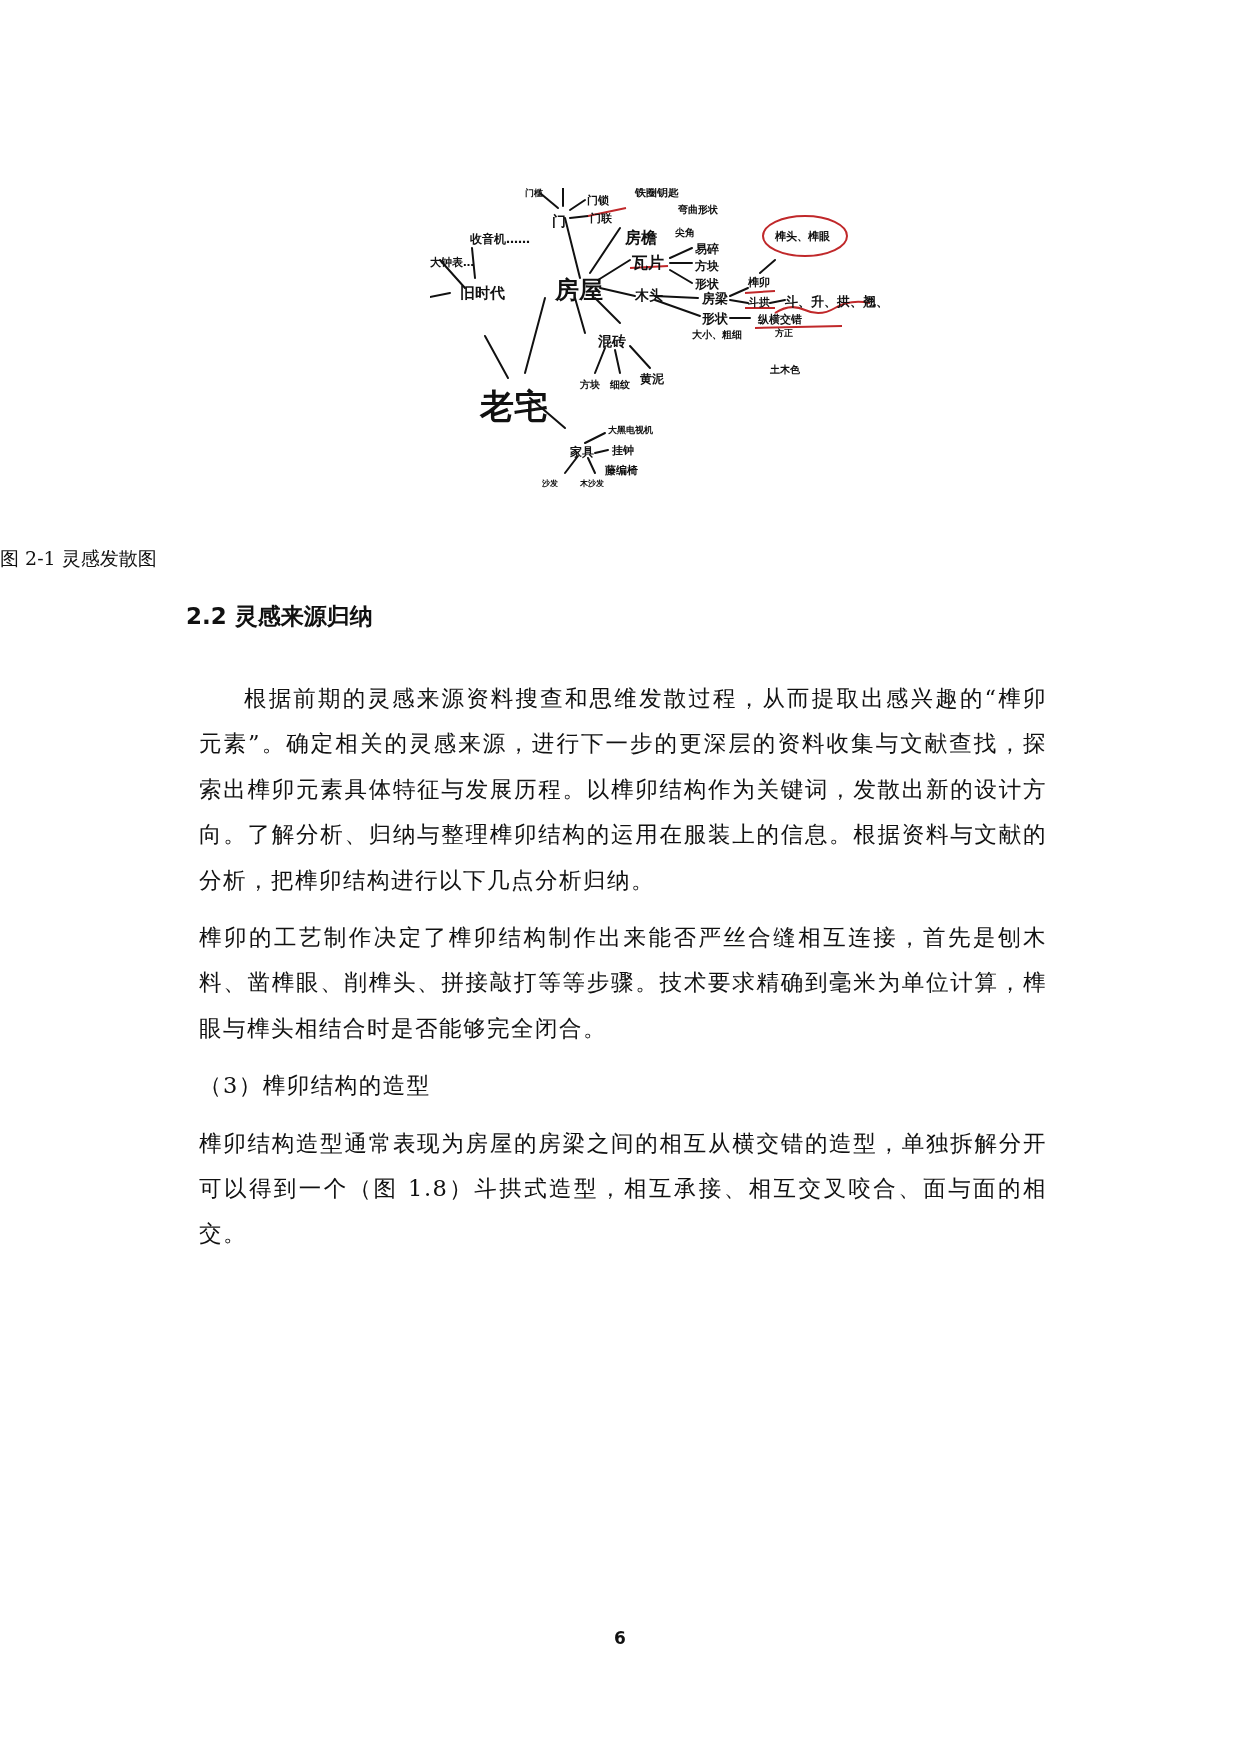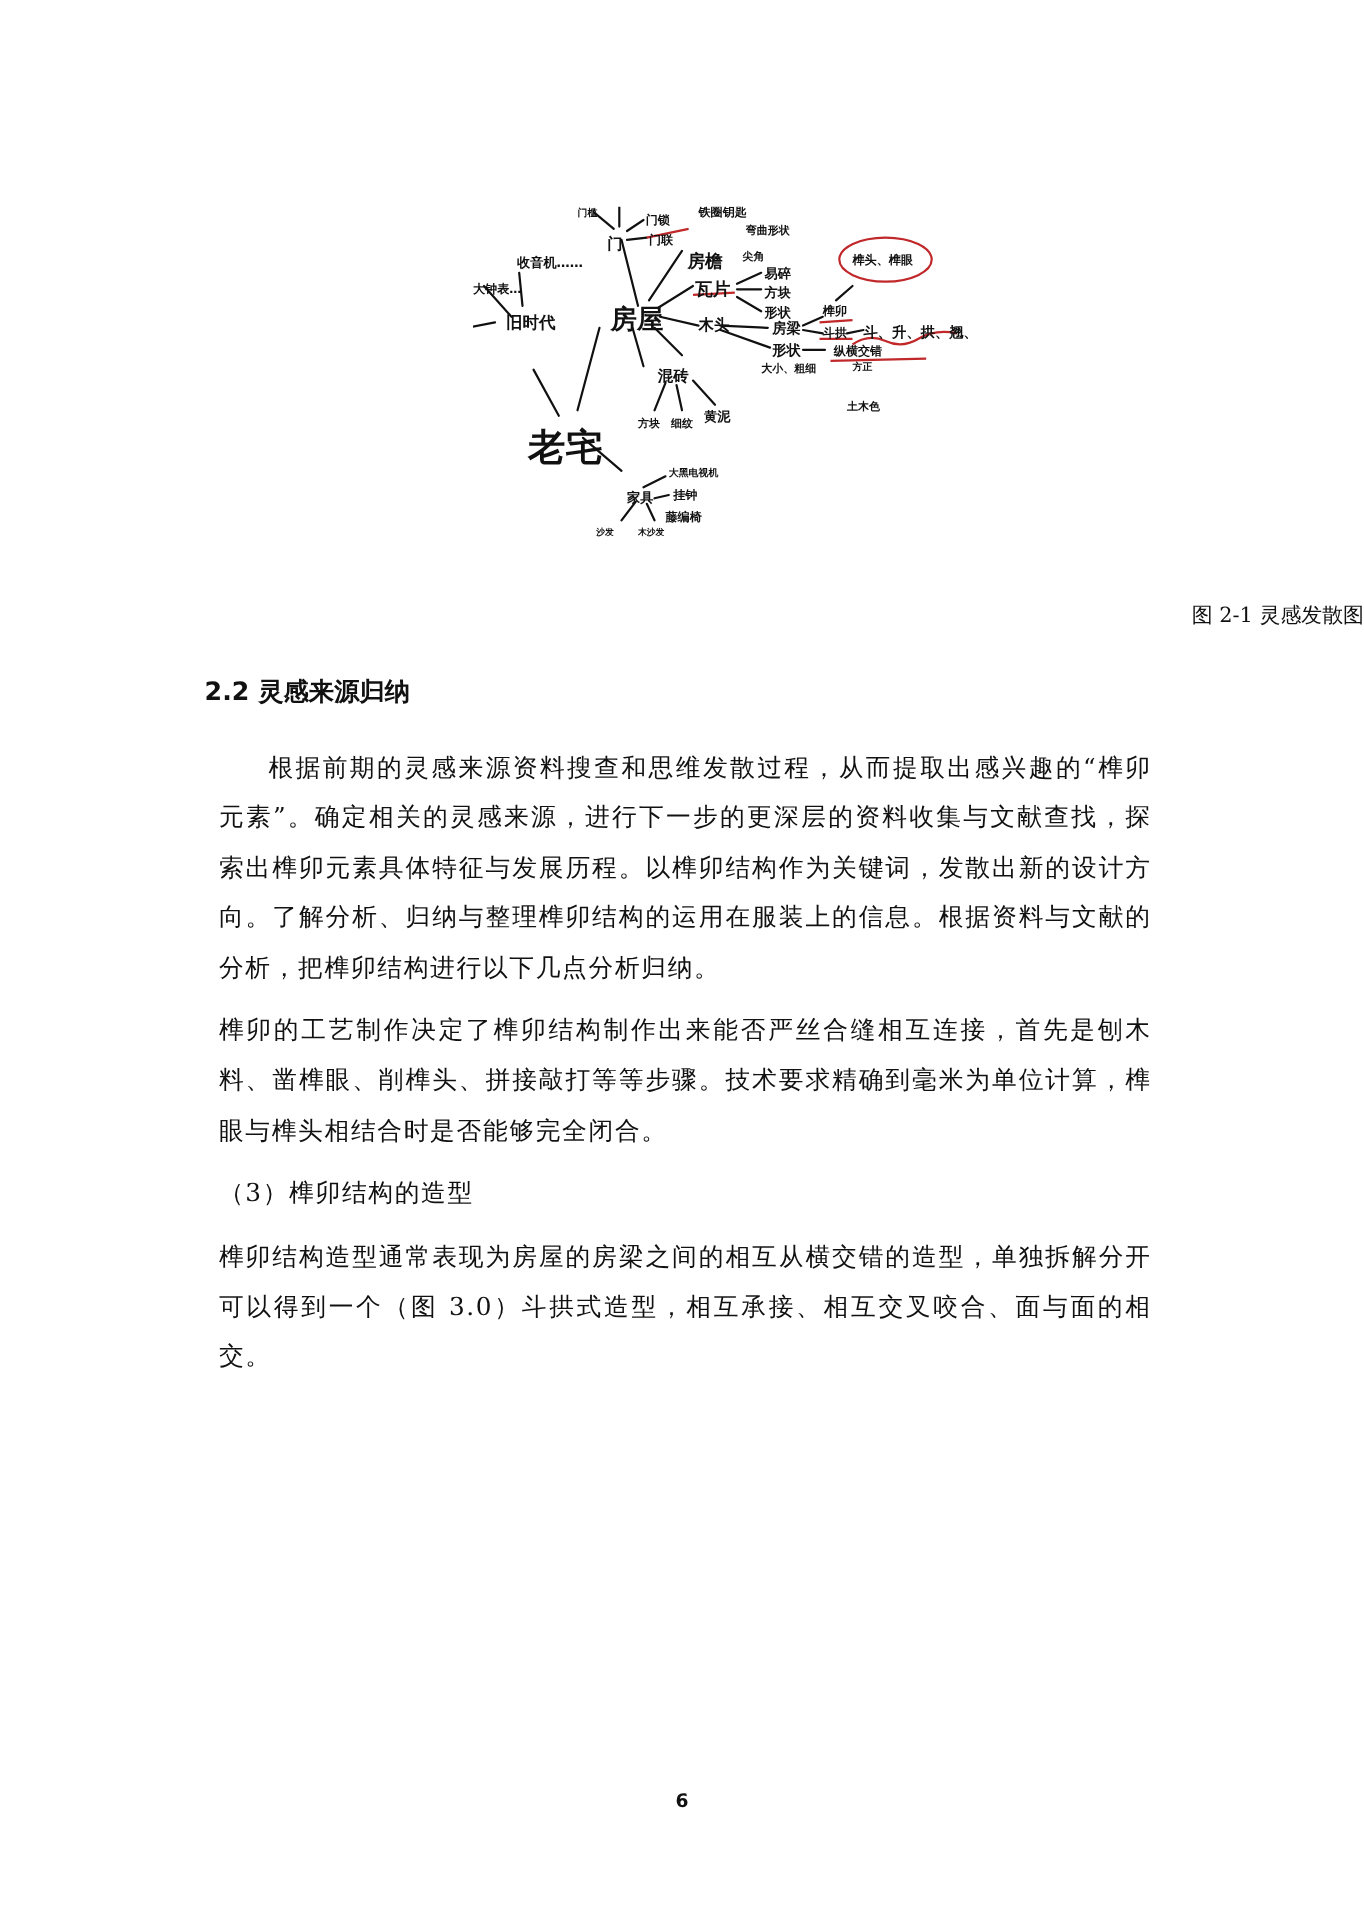--- a/index.html
+++ b/index.html
@@ -1,24 +1,24 @@
 <!DOCTYPE html>
 <html><head>
 <meta charset="utf-8">
 <style>
   html, body { margin: 0; padding: 0; background: #ffffff; }
   body { width: 1240px; height: 1754px; position: relative; overflow: hidden;
          font-family: "DejaVu Serif", "Liberation Serif", serif; color: #111; }
   .figure { position: absolute; left: 430px; top: 188px; width: 450px; height: 300px; }
   .figure svg { width: 100%; height: 100%; }
   .hw { font-family: "DejaVu Sans", sans-serif; fill: #111; font-weight: bold; }
-  .caption { position: absolute; top: 546px; left: 0; width: 1240px; text-align: right;
+  .caption { position: absolute; top: 546px; left: 0; width: 1240px; text-align: left;
              font-size: 19px; }
   .heading { position: absolute; left: 186px; top: 601px; font-size: 23px; font-weight: bold;
-             font-family: "DejaVu Sans", sans-serif; margin-top: 12px; }
+             font-family: "DejaVu Sans", sans-serif; }
   .body-text { position: absolute; left: 187px; top: 664px; width: 872px;
                font-size: 22.5px; line-height: 45.4px; letter-spacing: 1.5px; }
   .body-text p { margin: 12px; text-align: justify; }
   .indent { text-indent: 2em; }
   .page-num { position: absolute; top: 1628px; left: 0; width: 1240px; text-align: center;
               font-family: "DejaVu Sans", sans-serif; font-weight: bold; font-size: 17px; }
 </style>
 </head>
 <body>
 
@@ -119,16 +119,16 @@
 </div>
 
 <div class="caption">图 2-1 灵感发散图</div>
 
 <div class="heading">2.2 灵感来源归纳</div>
 
 <div class="body-text">
   <p class="indent">根据前期的灵感来源资料搜查和思维发散过程，从而提取出感兴趣的“榫卯元素”。确定相关的灵感来源，进行下一步的更深层的资料收集与文献查找，探索出榫卯元素具体特征与发展历程。以榫卯结构作为关键词，发散出新的设计方向。了解分析、归纳与整理榫卯结构的运用在服装上的信息。根据资料与文献的分析，把榫卯结构进行以下几点分析归纳。</p>
   <p>榫卯的工艺制作决定了榫卯结构制作出来能否严丝合缝相互连接，首先是刨木料、凿榫眼、削榫头、拼接敲打等等步骤。技术要求精确到毫米为单位计算，榫眼与榫头相结合时是否能够完全闭合。</p>
   <p>（3）榫卯结构的造型</p>
-  <p>榫卯结构造型通常表现为房屋的房梁之间的相互从横交错的造型，单独拆解分开可以得到一个（图 3.0）斗拱式造型，相互承接、相互交叉咬合、面与面的相交。</p>
+  <p>榫卯结构造型通常表现为房屋的房梁之间的相互从横交错的造型，单独拆解分开可以得到一个（图 1.8）斗拱式造型，相互承接、相互交叉咬合、面与面的相交。</p>
 </div>
 
 <div class="page-num">6</div>
 
 </body></html>

